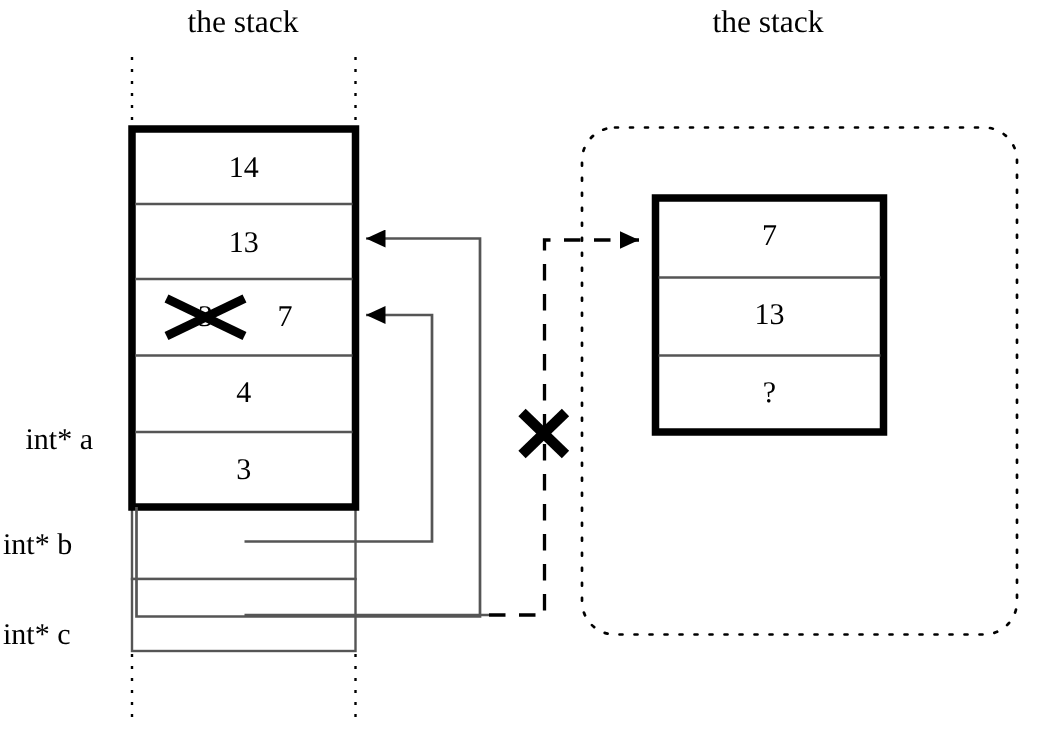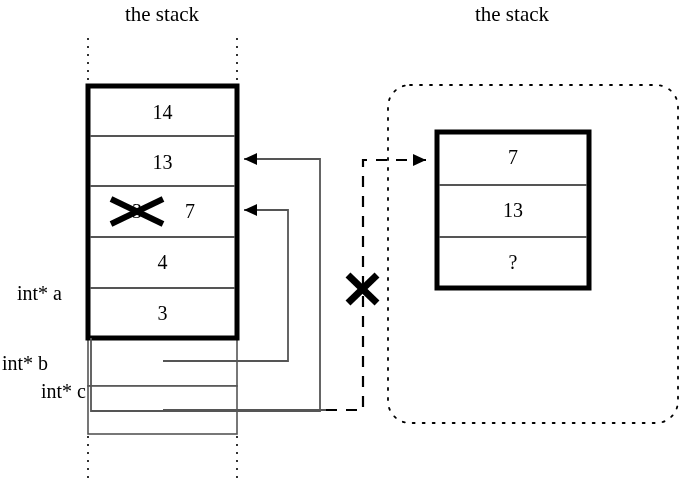--- a/index.html
+++ b/index.html
@@ -132,21 +132,21 @@
   <div class="cellval" style="left:170px; top:200px; width:40px;">7</div>
 
   <div class="cellval" style="left:88px; top:251px; width:149px;">4</div>
 
   <div class="cellval" style="left:88px; top:302px; width:149px;">3</div>
 
   <div class="vlabel" style="left:17px; top:282px;">int* a</div>
 
   <div class="vlabel" style="left:2px; top:352px;">int* b</div>
 
-  <div class="vlabel" style="left:2px; top:380px;margin-left:39px;">int* c</div>
+  <div class="vlabel" style="left:2px; top:412px;">int* c</div>
 
   <div class="cellval" style="left:437px; top:146px; width:152px;">7</div>
 
   <div class="cellval" style="left:437px; top:199px; width:152px;">13</div>
 
   <div class="cellval" style="left:437px; top:251px; width:152px;">?</div>
 
 </div>
 
 </body></html>

